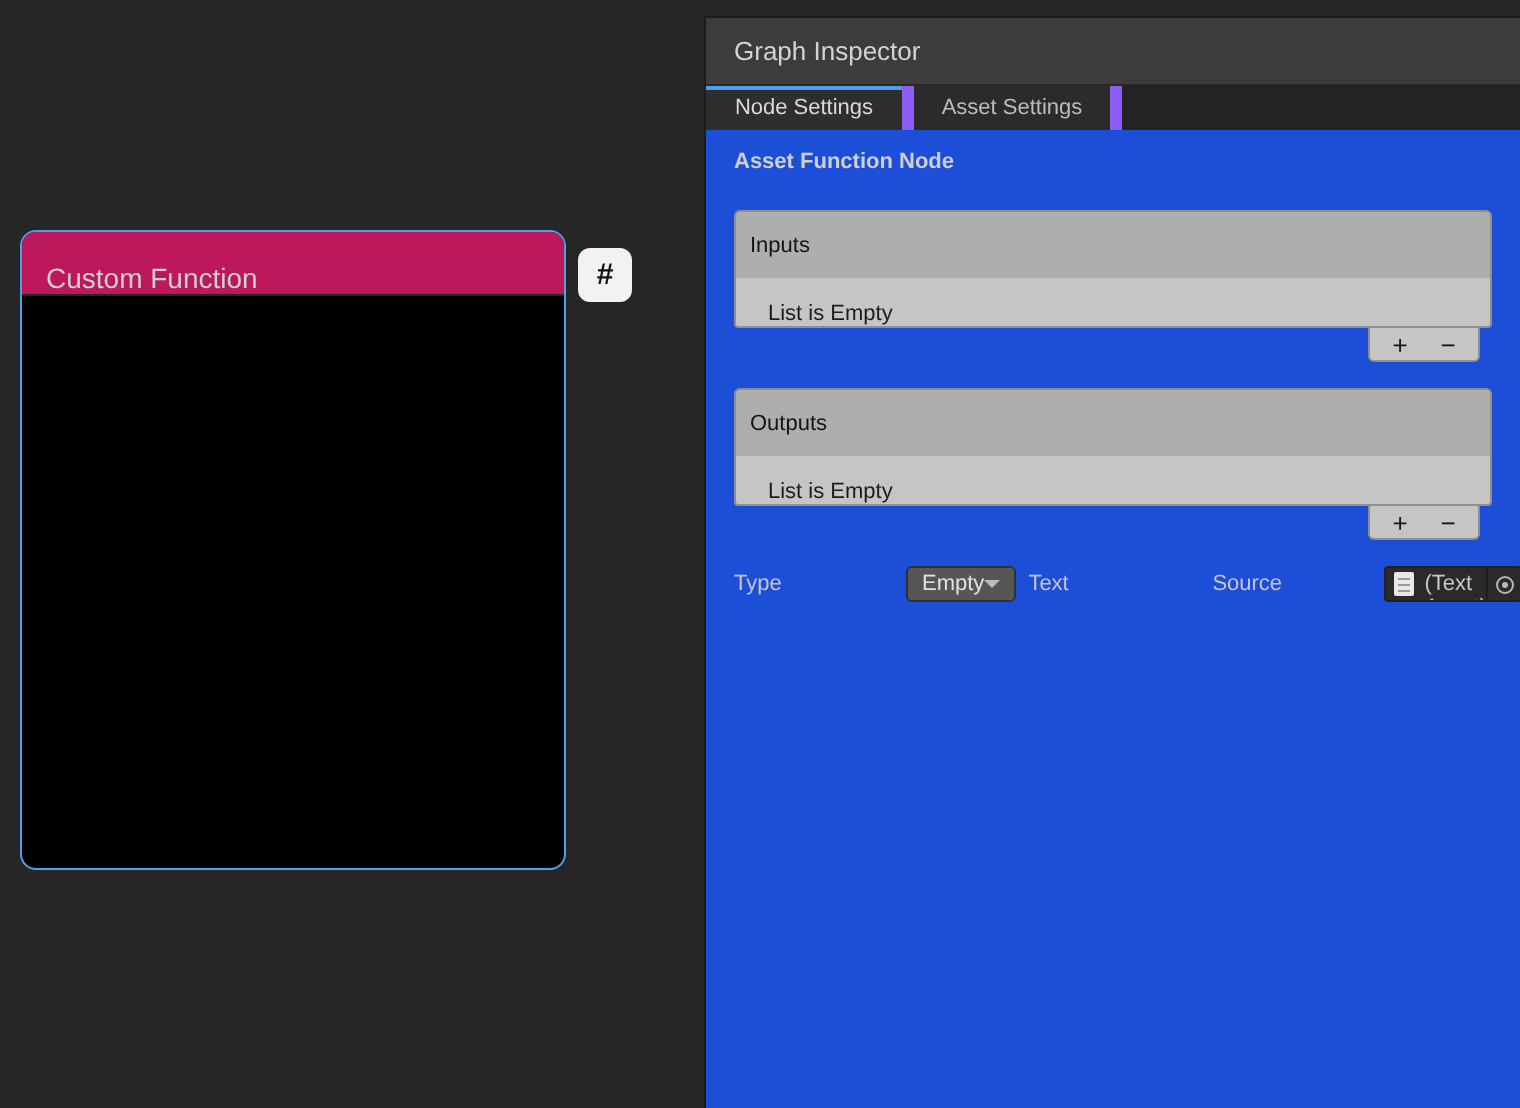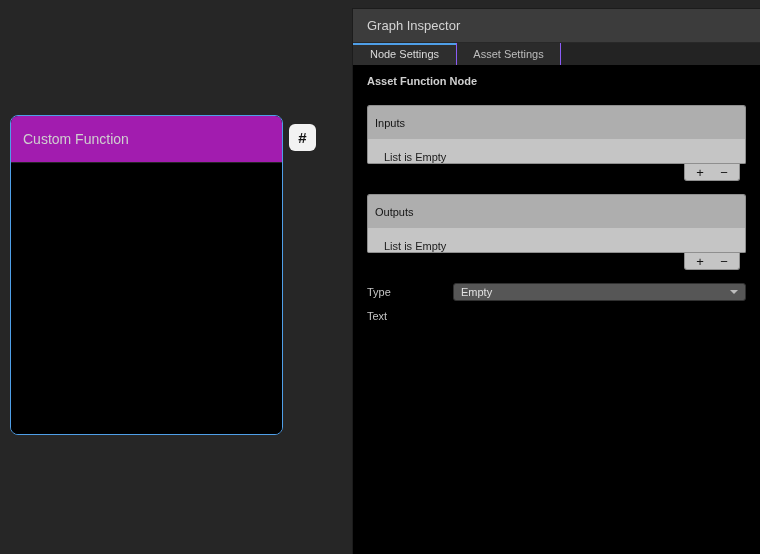--- a/index.html
+++ b/index.html
@@ -14,49 +14,49 @@
 
   
   .canvas { position:absolute; inset:0; background:#262626; }
 
   .node {
     position:absolute; left:10px; top:115px; width:273px; height:320px;
     border:1.5px solid var(--color-accent,#4f9fe8);
     border-radius:8px; overflow:hidden; background:#000;
   }
   .node-header {
-    height:47px; background:#a21caf; border-bottom:1px solid #262626;
-    display:flex; align-items:center; padding:0 12px;
+    height:32px; background:#be185d; border-bottom:1px solid #262626;
+    display:flex; align-items:flex-end; padding:0 12px;
     color:#cfcfcf; font-size:14px;
   }
   .node-body { height:271px; background:#000; }
 
   .node-badge {
     position:absolute; left:289px; top:124px; width:27px; height:27px;
     background:#f2f2f2; border-radius:6px;
     display:flex; align-items:center; justify-content:center;
     color:#111; font-weight:bold; font-size:15px;
   }
 
   
   .inspector {
     position:absolute; left:352px; top:8px; right:0; bottom:0;
-    background:#000000;
+    background:#1d4ed8;
     border-left:1px solid #1c1c1c; border-top:1px solid #1c1c1c;
   }
   .inspector-header {
     height:34px; background:#3c3c3c; border-bottom:1px solid #282828;
     display:flex; align-items:center; padding:0 14px;
     color:#d4d4d4; font-size:13px;
   }
   .tabbar { display:flex; height:22px; background:#232323; }
   .tab {
     width:104px; display:flex; align-items:center; justify-content:center;
     font-size:11px; color:#bdbdbd; background:#2b2b2b;
-    border-right:1px solid #8b5cf6; position:relative; cursor:default;
+    border-right:6px solid #8b5cf6; position:relative; cursor:default;
   }
   .tab.active { background:#2e2e2e; color:#dadada; }
   .tab.active::before {
     content:""; position:absolute; top:0; left:0; right:0; height:2px;
     background:var(--color-accent,#4f9fe8);
   }
 
   .content { padding:10px 14px 0 14px; }
   .section-title { font-size:11px; font-weight:bold; color:#d0d0d0; margin-bottom:18px; }
 
@@ -78,21 +78,21 @@
     height:17px; background:#c5c5c5; border:1px solid #8f8f8f; border-top:0;
     border-radius:0 0 3px 3px; display:flex; align-items:center; padding:0 3px;
   }
   .rlist-btn {
     width:24px; height:15px; border:0; background:transparent; color:#141414;
     font-size:13px; line-height:1; font-family:inherit; cursor:pointer;
     display:flex; align-items:center; justify-content:center;
   }
 
   
-  .fields { margin-top:12px; display:flex; flex-direction:column; gap:6px; }
+  .fields { margin-top:12px; display:flex; flex-direction:row; gap:6px; }
   .frow { display:flex; align-items:center; height:18px; }
   .flabel { width:86px; flex:none; font-size:11px; color:#c6c6c6; }
 
   .dropdown {
     flex:1; height:18px; background:#565656; border:1px solid #303030;
     border-radius:3px; display:flex; align-items:center; padding:0 7px;
     font-size:11px; color:#e2e2e2; cursor:default;
   }
   .dd-arrow {
     margin-left:auto; width:0; height:0;
@@ -206,19 +206,29 @@
           <div class="dropdown">
             <span>Empty</span>
             <span class="dd-arrow"></span>
           </div>
         </div>
 
         <div class="frow">
           <span class="flabel">Text</span>
         </div>
 
+        <div class="frow">
+          <span class="flabel">Source</span>
+          <div class="objfield">
+            <span class="doc-icon"></span>
+            <span>None (Text Asset)</span>
+            <span class="objpicker">
+              <span class="picker-circle"></span>
+            </span>
+          </div>
+        </div>
 
       </div>
 
     </div>
   </div>
 
 </div>
 
 </body></html>

